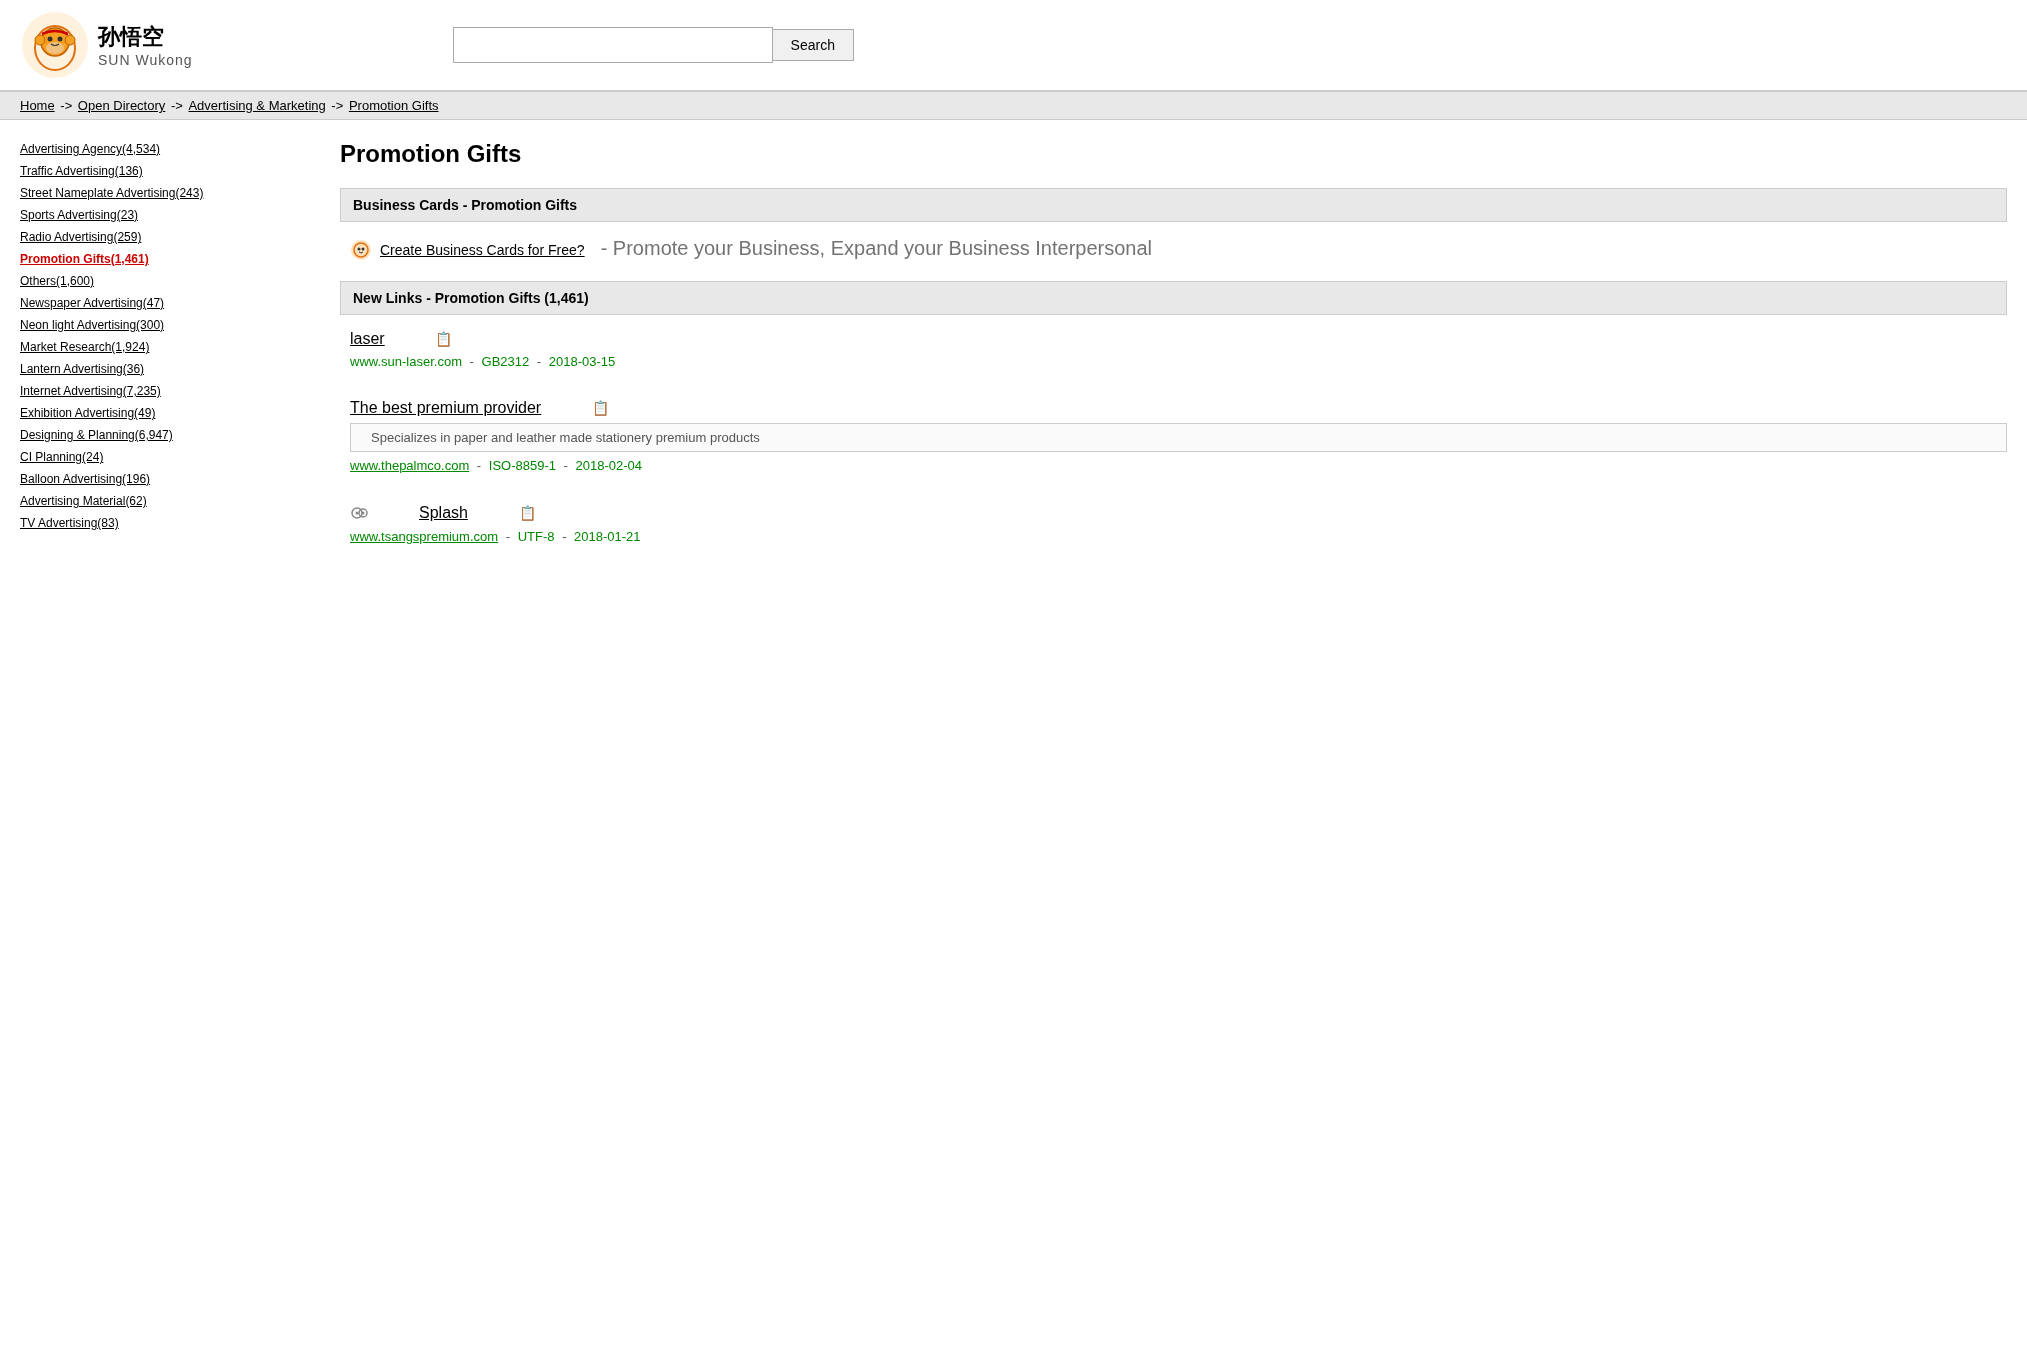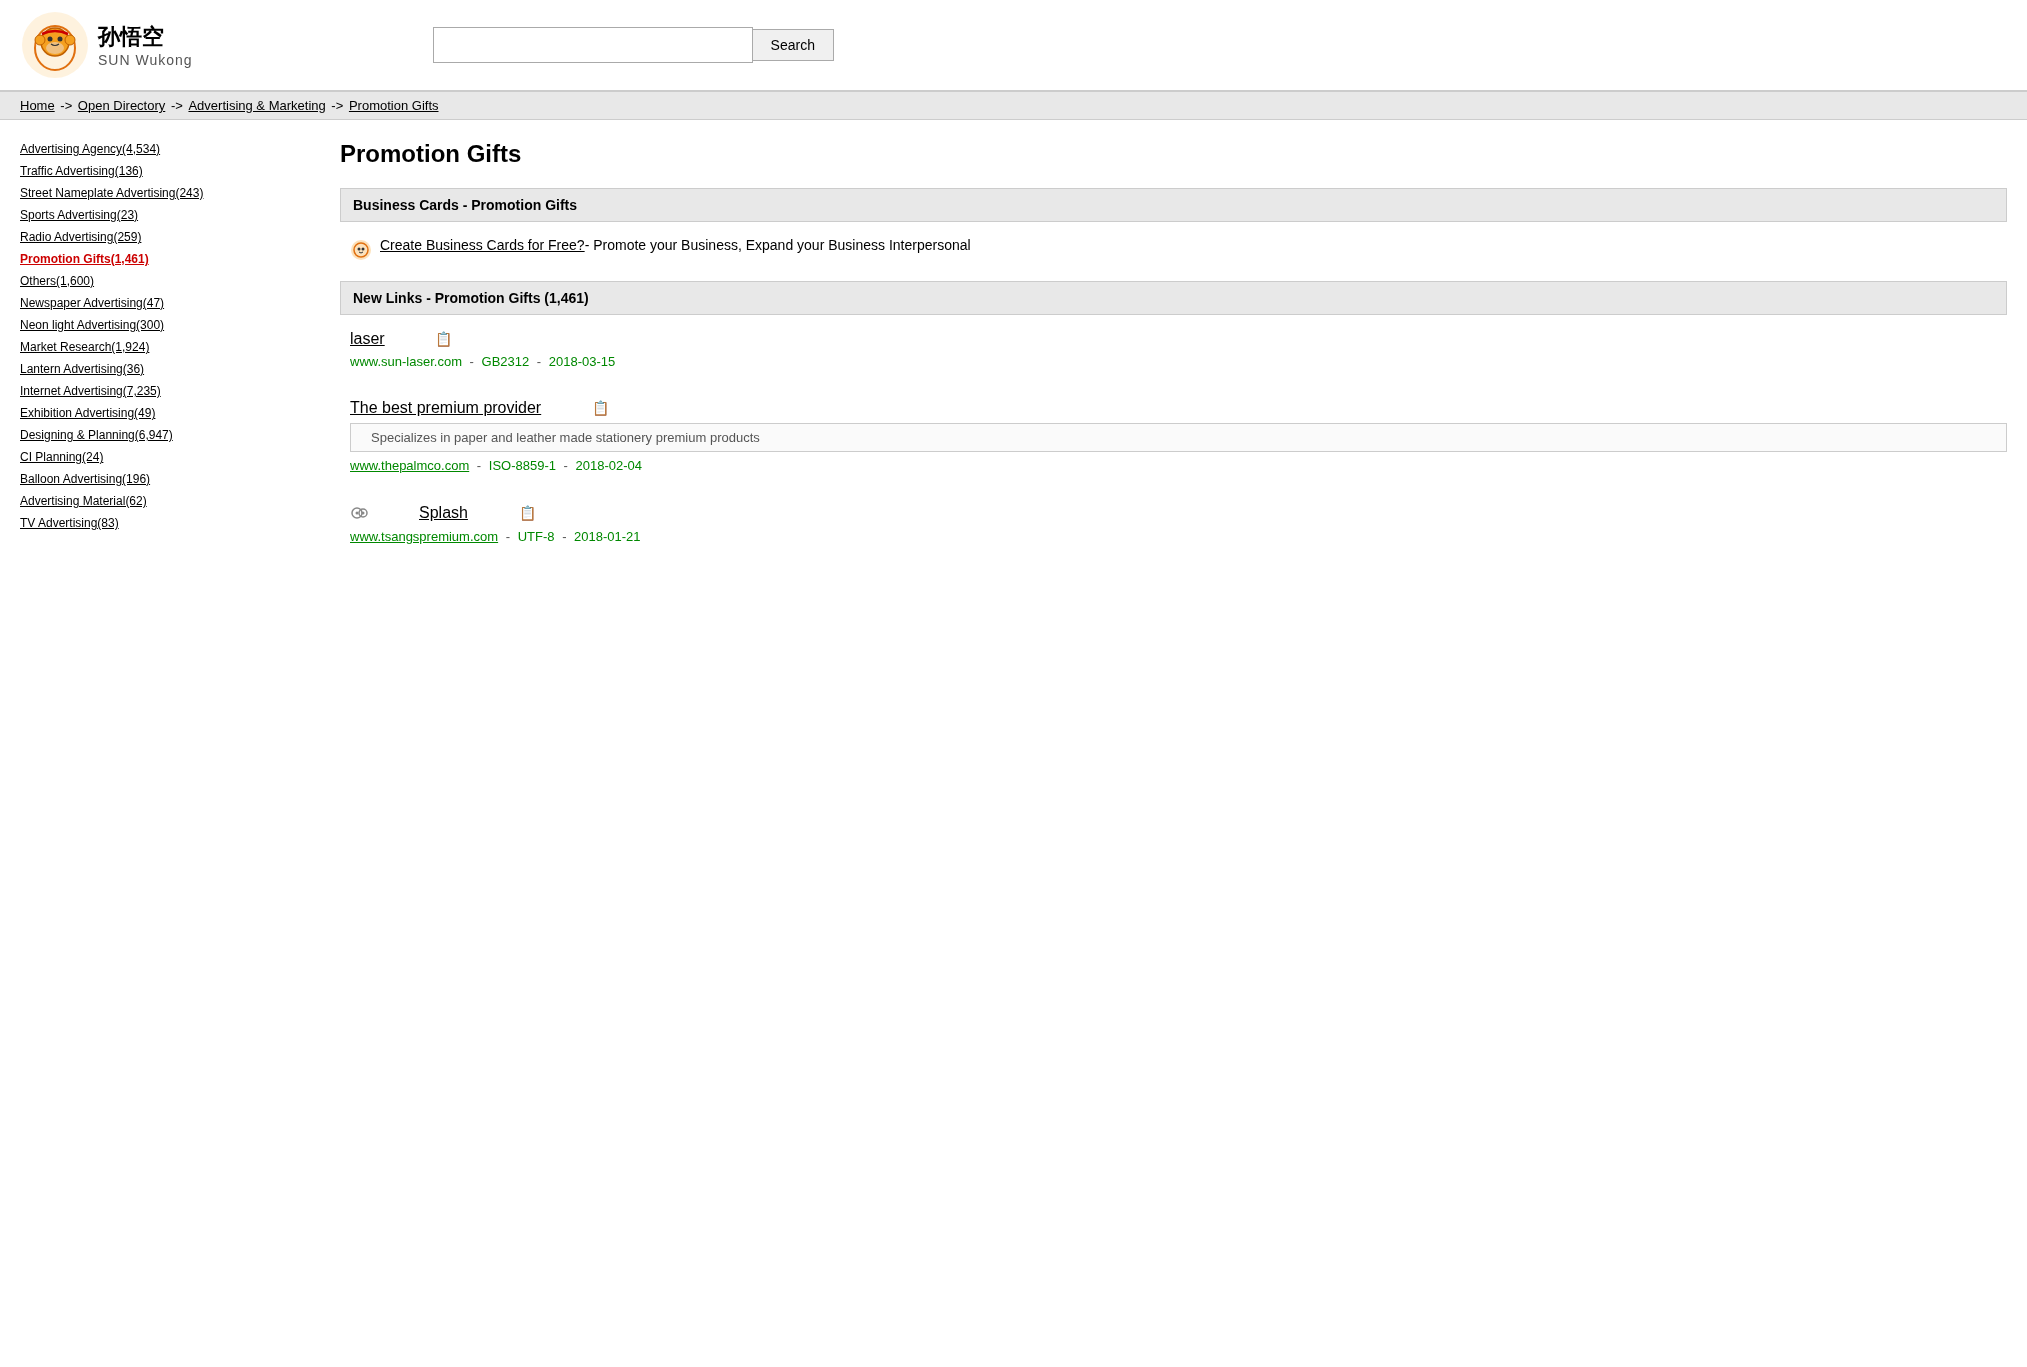--- a/index.html
+++ b/index.html
@@ -4,20 +4,21 @@
   <style>
     * { margin: 0; padding: 0; box-sizing: border-box; }
     body { font-family: Arial, sans-serif; font-size: 14px; color: #000; background: #fff; }
 
     
     #header {
       display: flex;
       align-items: center;
       padding: 10px 20px;
       border-bottom: 2px solid #ccc;
+      gap: 20px;
     }
     #logo-area {
       display: flex;
       align-items: center;
       margin-right: 40px;
     }
     #logo-svg {
       width: 70px;
       height: 70px;
     }
@@ -184,22 +185,23 @@
       margin-right: 8px;
       margin-top: 2px;
       flex-shrink: 0;
     }
     .biz-card-text a {
       color: #000;
       text-decoration: underline;
       font-size: 14px;
     }
     .biz-card-text span {
-      font-size: 14px;
-      color: #000000;
+      font-size: 20px;
+      color: #737373;
+      margin-left: 16px;
     }
   </style>
 </head>
 <body>
 
 <div id="header">
   <div id="logo-area">
 
     <svg id="logo-svg" viewBox="0 0 70 70" xmlns="http://www.w3.org/2000/svg">
       <circle cx="35" cy="35" r="33" fill="#f5a623" opacity="0.15"></circle>

